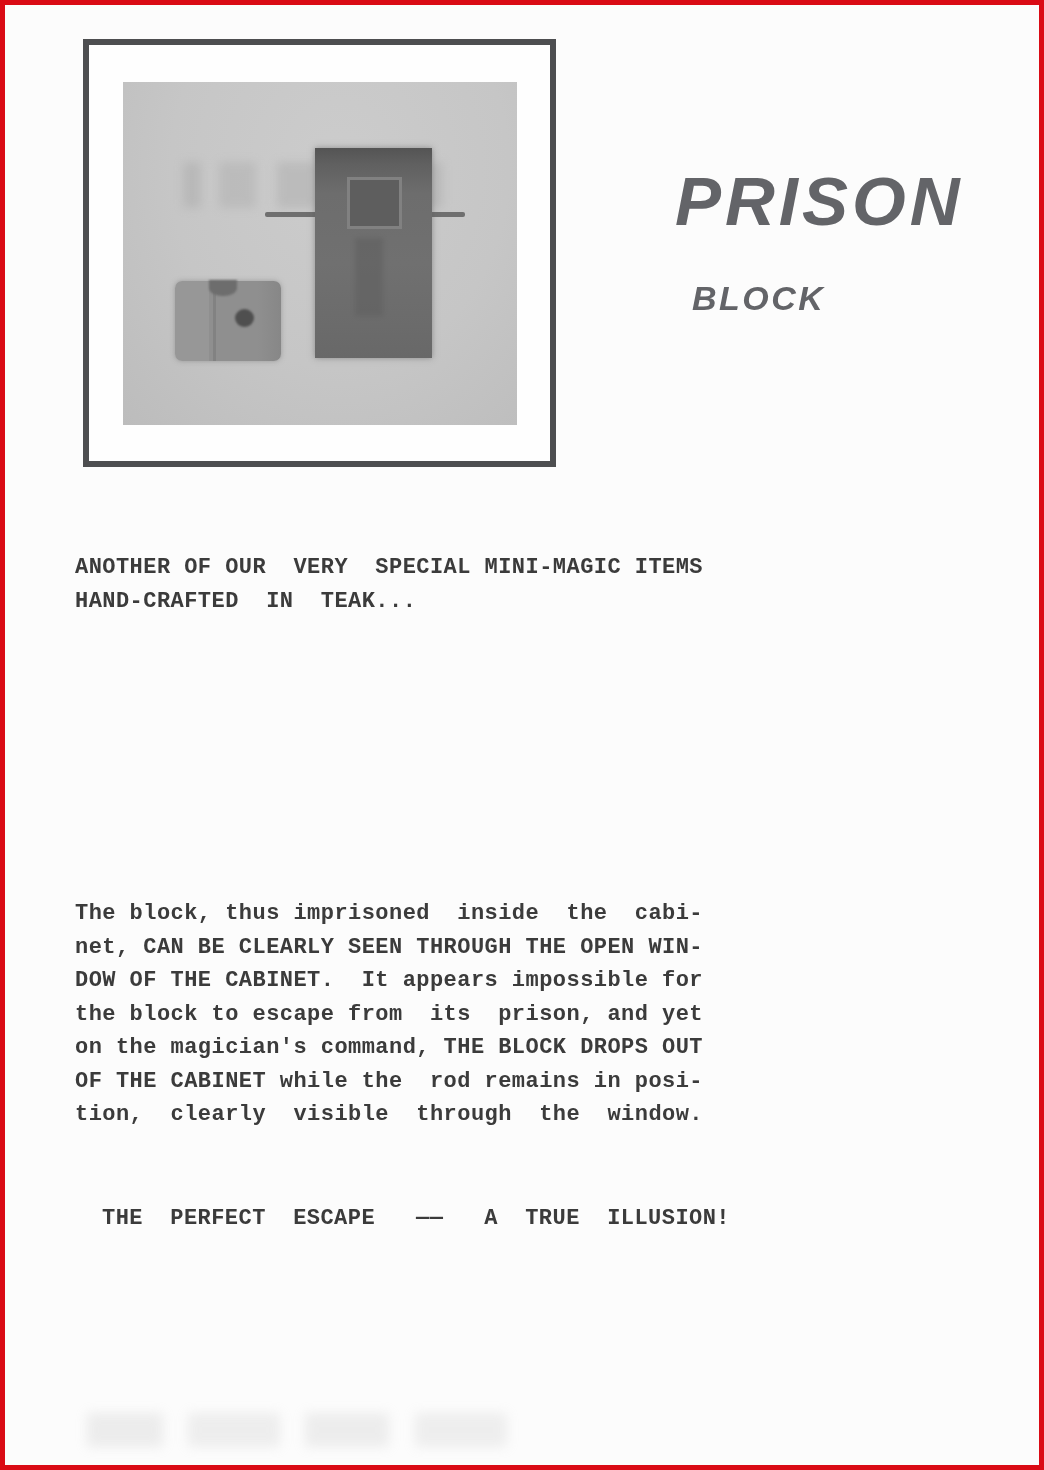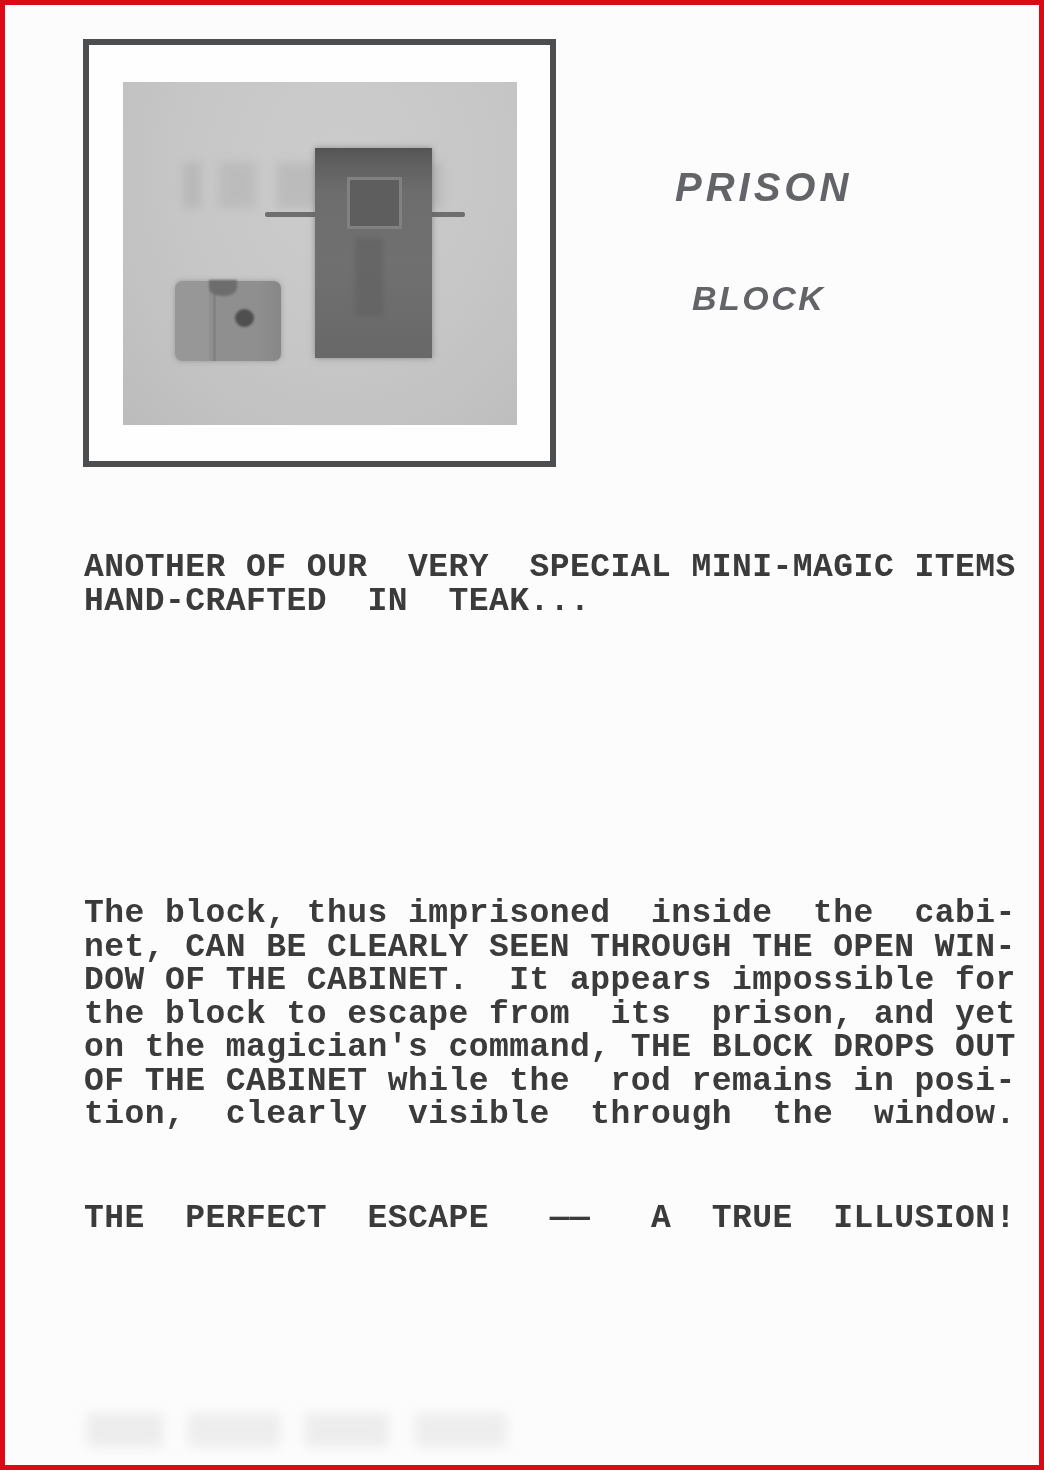--- a/index.html
+++ b/index.html
@@ -112,38 +112,38 @@
   
   .title-line {
     position: absolute;
     font-family: "Liberation Sans", sans-serif;
     font-style: italic;
     font-weight: bold;
     color: var(--title-gray, #636468);
     line-height: 1;
     white-space: pre;
   }
-  .title-prison { left: 670px; top: 162px; font-size: 40px; letter-spacing: 4px; }
+  .title-prison { left: 670px; top: 162px; font-size: 69px; letter-spacing: 4px; }
   .title-block  { left: 687px; top: 276px; font-size: 34px; letter-spacing: 2.5px; }
   
   .typed {
     position: absolute;
-    left: 79px;
+    left: 70px;
     font-family: "Liberation Mono", "DejaVu Sans Mono", monospace;
     font-weight: bold;
-    font-size: 33px;
+    font-size: 22px;
     line-height: 33.5px;
     letter-spacing: 0.45px;
     color: var(--ink, #3b3b3b);
     white-space: pre;
   }
   .intro   { top: 546px; }
   .para1   { top: 681px; }
   .para2   { top: 892px; text-align: center; }
-  .tagline { top: 1197px; }
+  .tagline { top: 1197px; margin-left: 27px; }
   .specs   { top: 1299px; }
   .bleed-smudge {
     position: absolute;
     left: 82px; top: 1408px;
     width: 420px; height: 34px;
     background: linear-gradient(90deg,
       #bdbdbd 0 18%, transparent 18% 24%,
       #c2c2c2 24% 46%, transparent 46% 52%,
       #bfbfbf 52% 72%, transparent 72% 78%,
       #c3c3c3 78% 100%);

